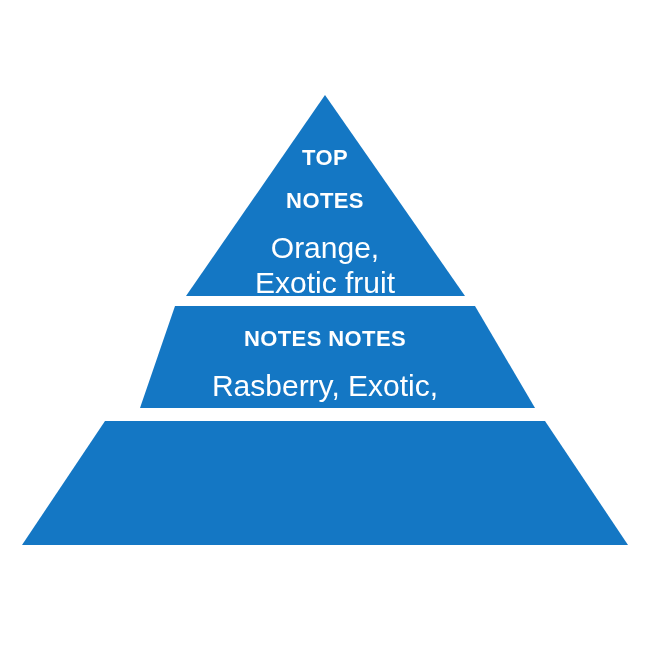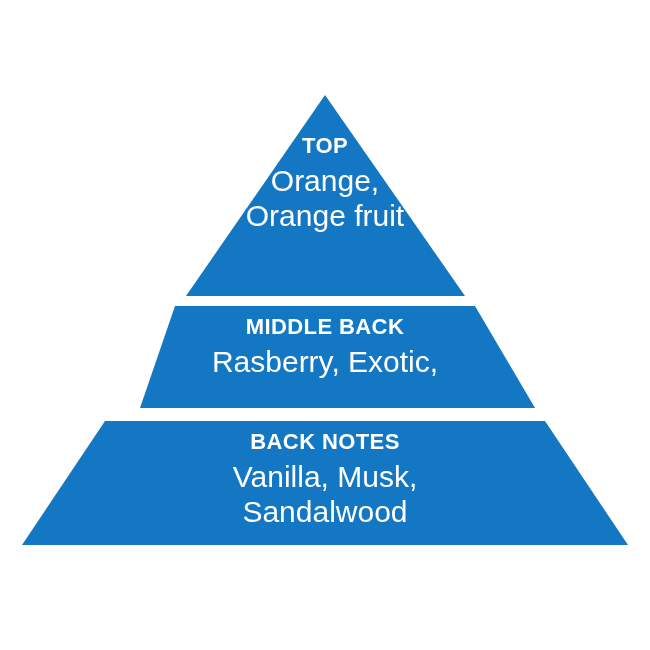--- a/index.html
+++ b/index.html
@@ -33,21 +33,21 @@
     width: 650px;
     text-align: center;
     color: #ffffff;
     pointer-events: none;
   }
   .band-heading {
     font-size: 22px;
     font-weight: bold;
     letter-spacing: 0.4px;
     line-height: 26px;
-    margin: 4px;
+    margin: 16px;
   }
   .band-body {
     font-size: 30px;
     font-weight: normal;
     line-height: 35px;
     margin: 0;
   }
   
   #band-top-text { top: 128px; }
   #band-top-text .band-heading { line-height: 27px; }
@@ -63,28 +63,24 @@
 
   <svg id="pyramid-svg" viewBox="0 0 650 650" xmlns="http://www.w3.org/2000/svg">
     <rect x="0" y="0" width="650" height="650" fill="#ffffff"></rect>
     <polygon points="325,95 465,296 186,296" fill="#1477c4"></polygon>
     <polygon points="175,306 475,306 535,408 140,408" fill="#1477c4"></polygon>
     <polygon points="105,421 545,421 628,545 22,545" fill="#1477c4"></polygon>
   </svg>
 
   <div class="band-label" id="band-top-text">
     <p class="band-heading">TOP</p>
+    <p class="band-heading">NOTES</p>
     <p class="band-body">Orange,</p>
-    <p class="band-body">Orange fruit</p>
+    <p class="band-body">Exotic fruit</p>
   </div>
 
   <div class="band-label" id="band-middle-text">
-    <p class="band-heading">MIDDLE BACK</p>
+    <p class="band-heading">NOTES NOTES</p>
     <p class="band-body">Rasberry, Exotic,</p>
   </div>
 
-  <div class="band-label" id="band-back-text">
-    <p class="band-heading">BACK NOTES</p>
-    <p class="band-body">Vanilla, Musk,</p>
-    <p class="band-body">Sandalwood</p>
-  </div>
 
 </div>
 
 </body></html>

